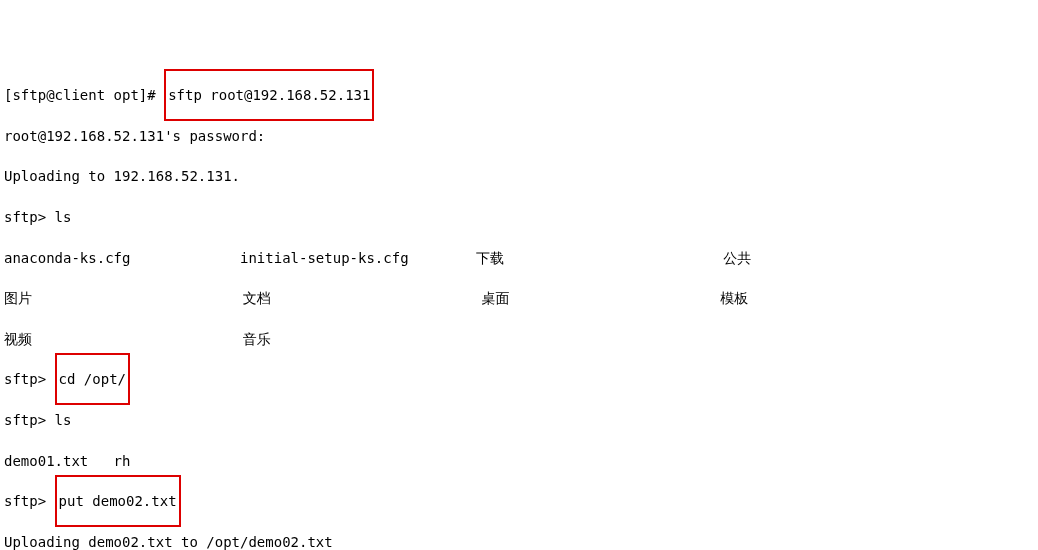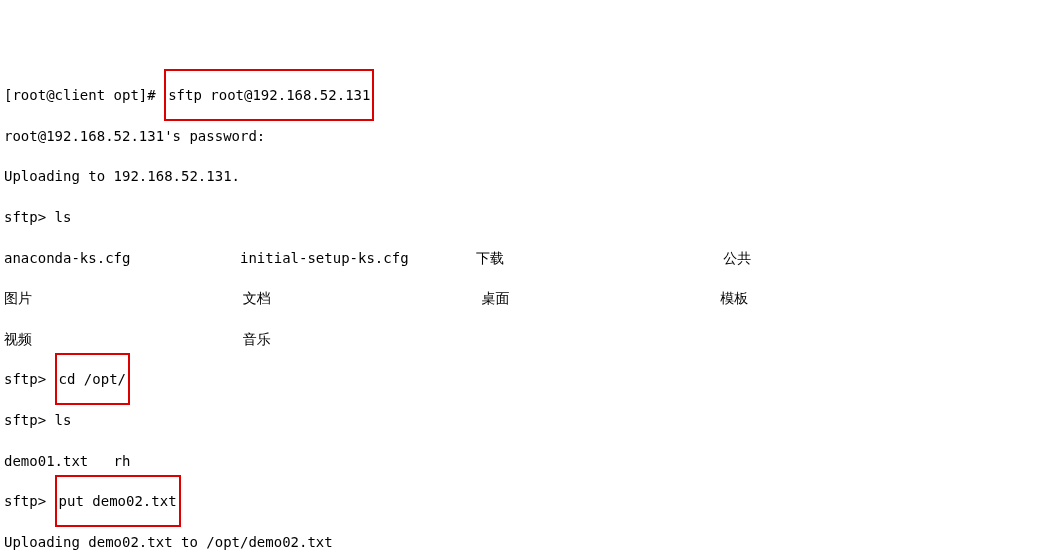--- a/index.html
+++ b/index.html
@@ -20,21 +20,21 @@
       border: 2px solid #dd0000;
       padding: 16px 2px;
       display: inline;
     }
   </style>
 </head>
 <body>
 
 
 
-<div class="line"><span>[root@client opt]# </span><span class="boxed">sftp root@192.168.52.131</span></div>
+<div class="line"><span>[sftp@client opt]# </span><span class="boxed">sftp root@192.168.52.131</span></div>
 <div class="line">root@192.168.52.131's password:</div>
 <div class="line">Uploading to 192.168.52.131.</div>
 <div class="line">sftp&gt; ls</div>
 <div class="line">anaconda-ks.cfg             initial-setup-ks.cfg        下载                          公共</div>
 <div class="line">图片                         文档                         桌面                         模板</div>
 <div class="line">视频                         音乐</div>
 <div class="line"><span>sftp&gt; </span><span class="boxed">cd /opt/</span></div>
 <div class="line">sftp&gt; ls</div>
 <div class="line">demo01.txt   rh</div>
 <div class="line"><span>sftp&gt; </span><span class="boxed">put demo02.txt</span></div>

